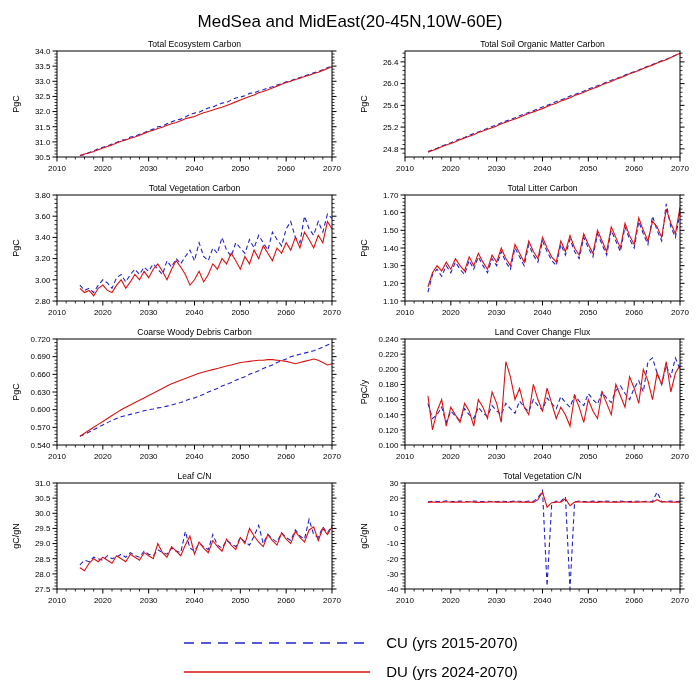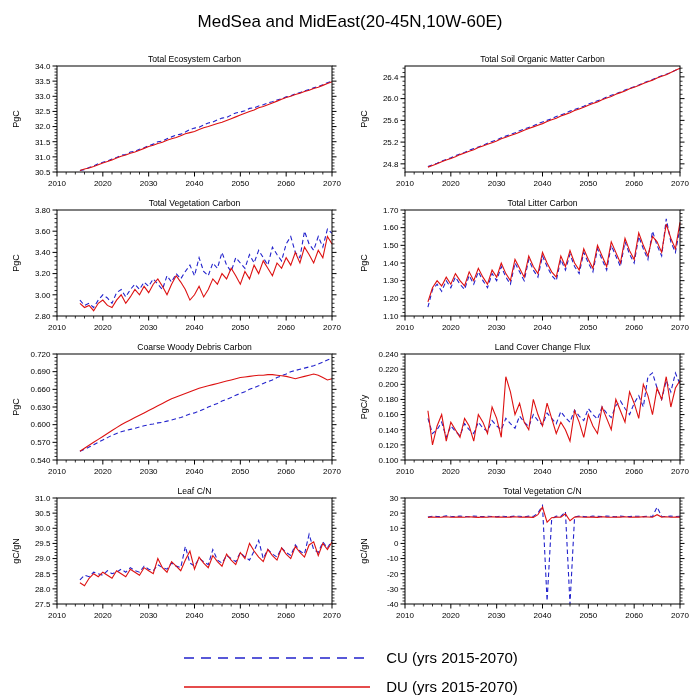--- a/index.html
+++ b/index.html
@@ -6,21 +6,21 @@
   body{
     width:700px;height:700px;background:#ffffff;color:#000;
     font-family:"Liberation Sans", sans-serif;
     overflow:hidden;
   }
   .main-title{
     text-align:center;font-size:17px;padding-top:12px;height:24px;
   }
   #charts-grid{
     display:grid;grid-template-columns:332px 332px;column-gap:16px;
-    justify-content:center;margin-top:17px;row-gap:0;
+    justify-content:center;margin-top:2px;row-gap:0;
   }
   svg text{font-family:"Liberation Sans", sans-serif;fill:#000;}
   #legend{margin-top:20px;display:flex;flex-direction:column;align-items:center;gap:12px;}
   .legend-row{display:flex;align-items:center;gap:14px;}
   .legend-label{font-size:15px;}
 </style>
 </head>
 <body>
 
 <div class="page">
@@ -960,16 +960,16 @@
       <div class="legend-row">
         <svg class="legend-line" width="190" height="14">
           <line x1="2" y1="7" x2="188" y2="7" stroke="#2222cc" stroke-width="1.5" stroke-dasharray="10,7"></line>
         </svg>
         <span class="legend-label">CU (yrs 2015-2070)</span>
       </div>
       <div class="legend-row">
         <svg class="legend-line" width="190" height="14">
           <line x1="2" y1="7" x2="188" y2="7" stroke="#dd1111" stroke-width="1.5"></line>
         </svg>
-        <span class="legend-label">DU (yrs 2015-2070)</span>
+        <span class="legend-label">DU (yrs 2024-2070)</span>
       </div>
     </div>
 </div>
 
 </body></html>

